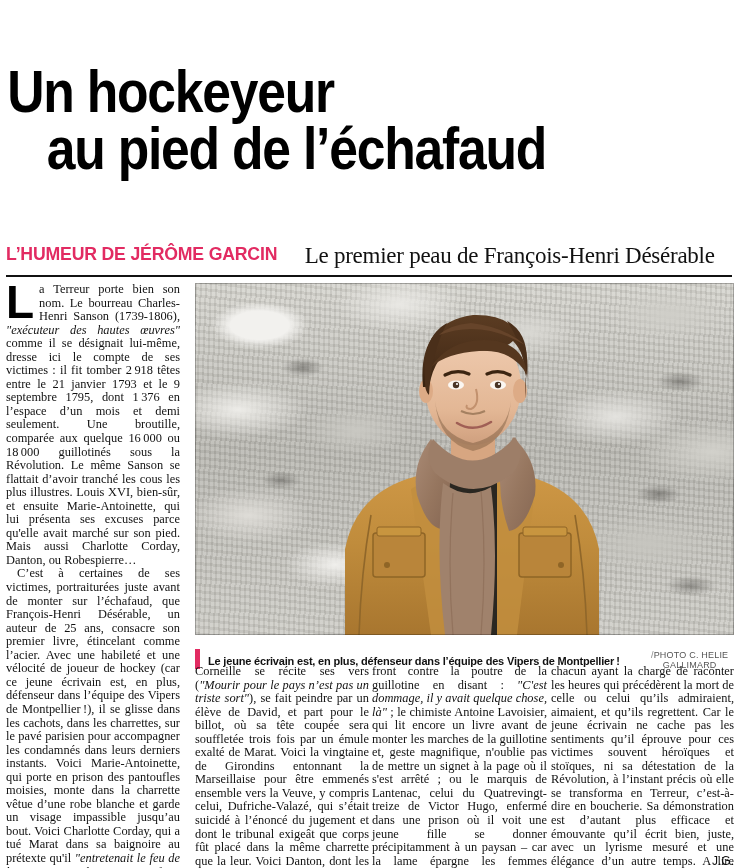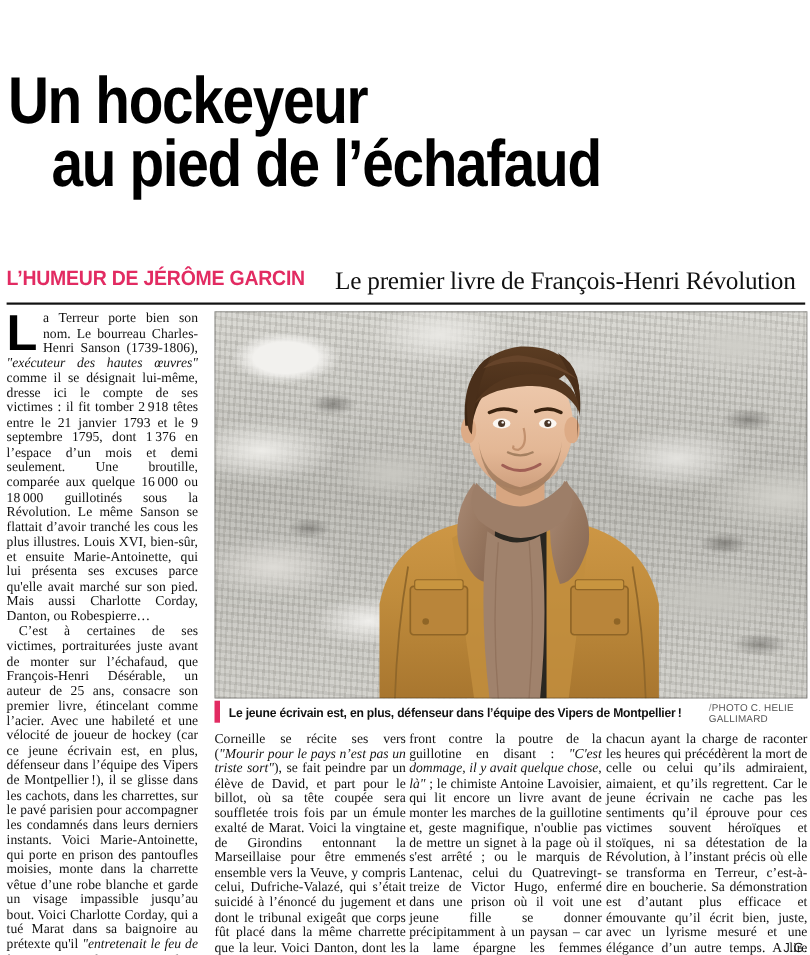--- a/index.html
+++ b/index.html
@@ -151,25 +151,26 @@
       radial-gradient(ellipse 30px 13px at 34% 88%, rgba(60,58,54,.36), rgba(60,58,54,0) 70%),
       radial-gradient(ellipse 36px 15px at 92% 86%, rgba(60,58,54,.40), rgba(60,58,54,0) 70%);
   }
   .subject { position: absolute; left: 0; top: 0; width: 100%; height: 100%; }
   .photo-frame-line { position:absolute; inset:0; border:1px solid rgba(0,0,0,.25); pointer-events:none; }
 
   
   .caption {
     position: absolute;
     left: 193px;
-    top: 356px;
+    top: 368px;
     width: 540px;
     display: flex;
     align-items: center;
     height: 18px;
+    text-align: center;
   }
   .cap-mark {
     width: 5px;
     height: 20px;
     background: #e22b62;
     margin: -2px 8px 0 0;
     flex: 0 0 auto;
   }
   .cap-text {
     font-family: "Liberation Sans Narrow", "Liberation Sans", sans-serif;
@@ -205,21 +206,21 @@
 
 <div class="page">
 
   <h1 class="headline">
     <span>Un hockeyeur</span>
     <span class="l2">au pied de l’échafaud</span>
   </h1>
 
   <div class="bylinebar">
     <span class="kicker">L’HUMEUR DE JÉRÔME GARCIN</span>
-    <span class="subhead">Le premier livre de François-Henri Révolution</span>
+    <span class="subhead">Le premier peau de François-Henri Désérable</span>
   </div>
   <div class="rule"></div>
 
   <div class="content">
 
     <div class="photo-wrap">
       <div class="photo">
         <div class="wall"></div>
         <svg class="subject" viewBox="0 0 539 352" preserveAspectRatio="xMidYMid slice">
           <defs>

